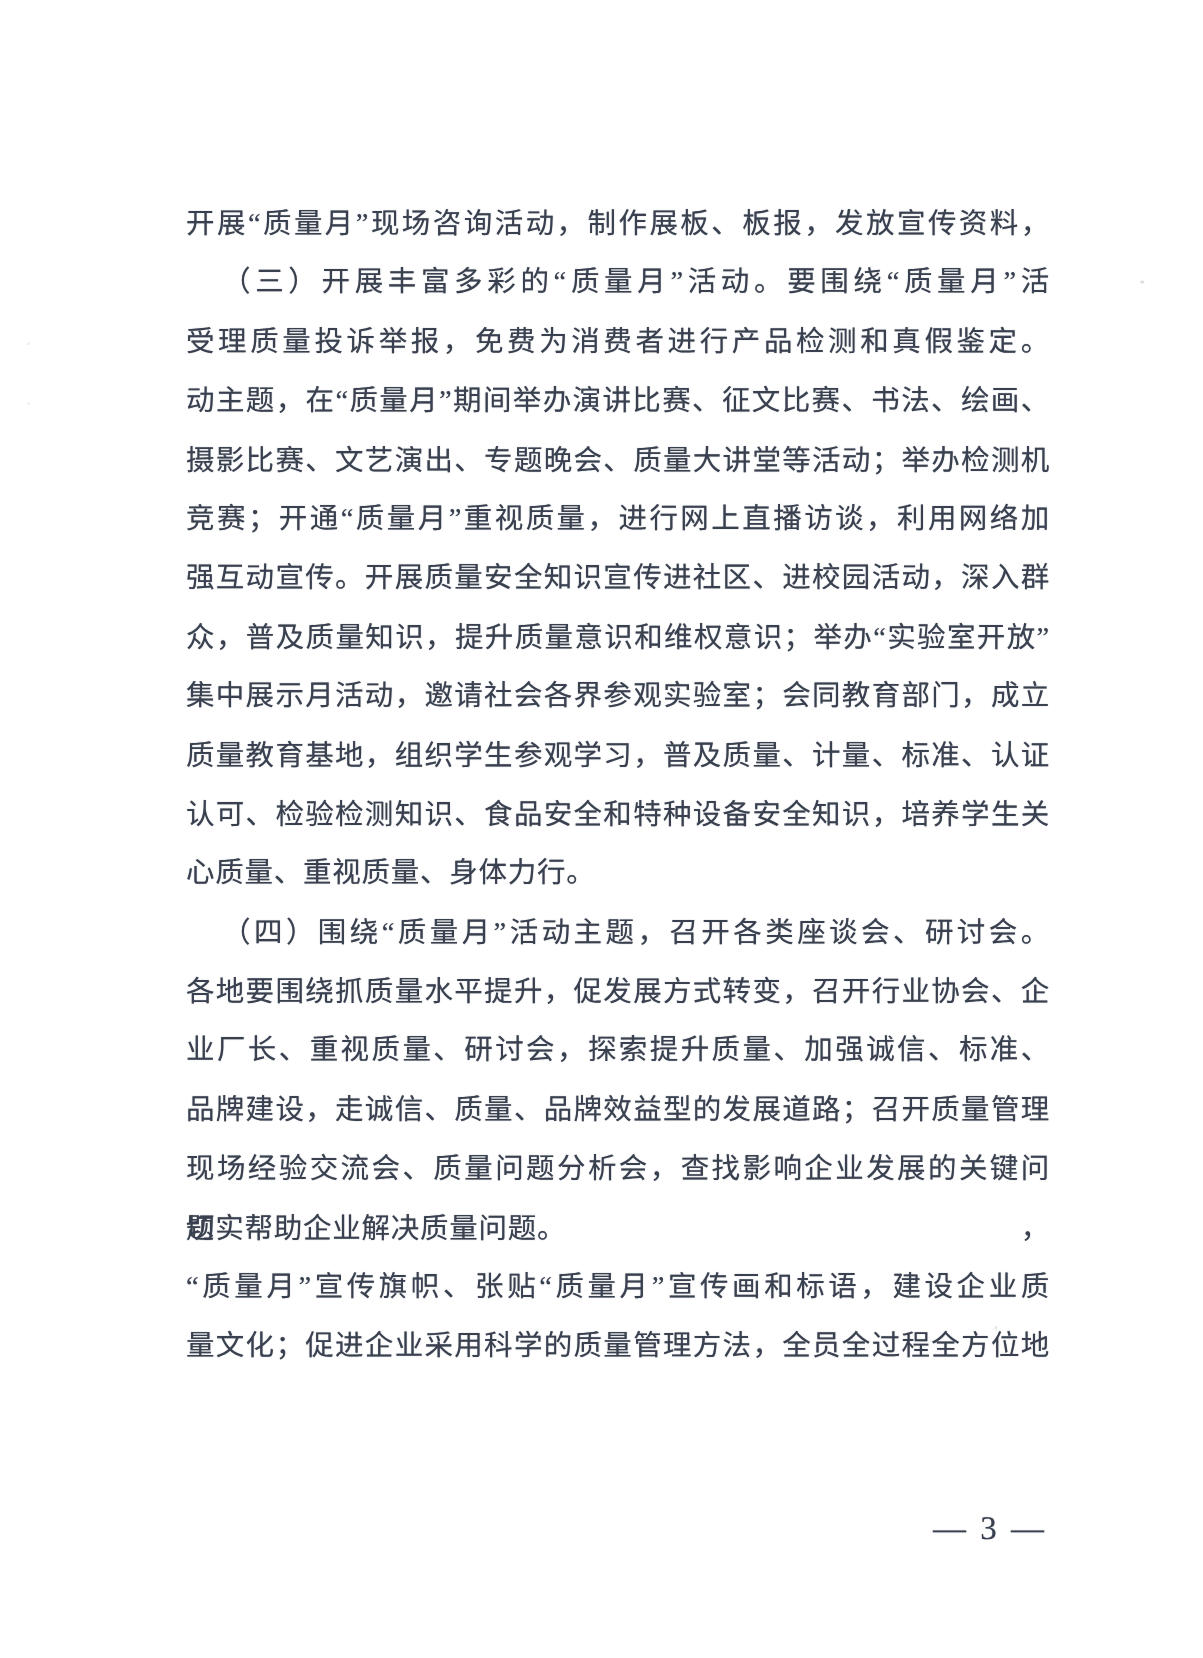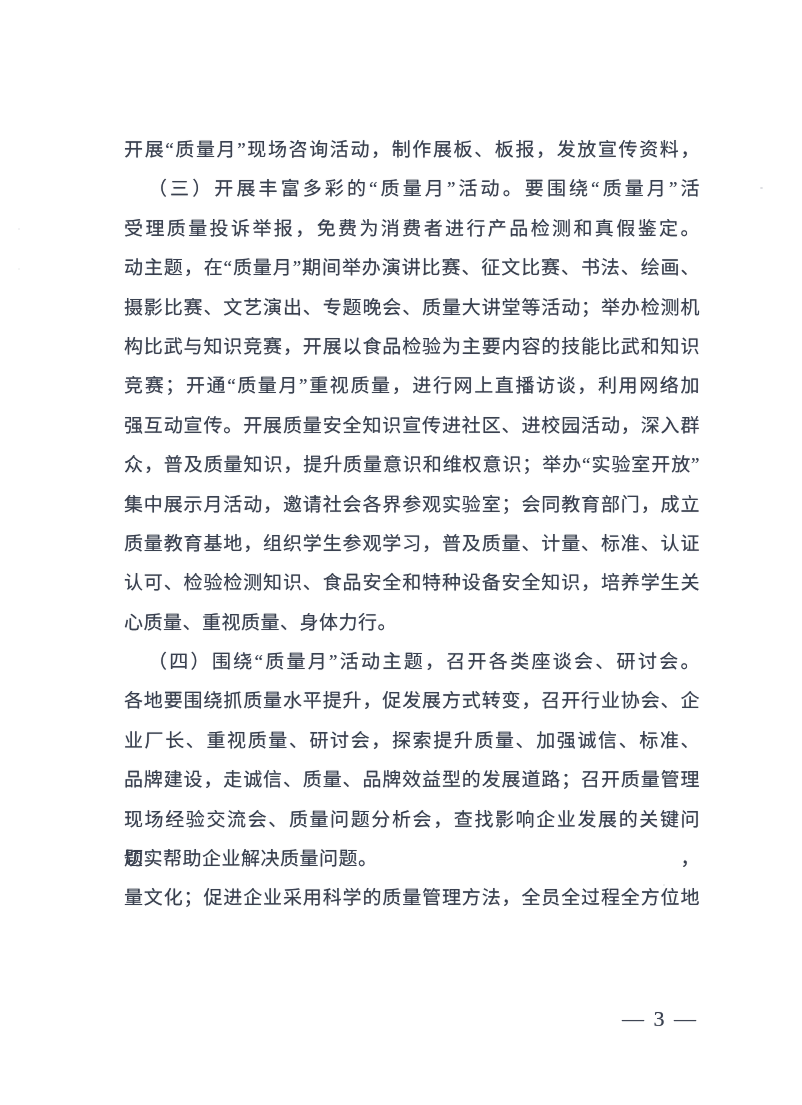--- a/index.html
+++ b/index.html
@@ -70,34 +70,34 @@
 <body>
 
 <div class="page">
 
   <main class="textblock">
     <div class="line">开展“质量月”现场咨询活动，制作展板、板报，发放宣传资料，</div>
     <div class="line indent">（三）开展丰富多彩的“质量月”活动。要围绕“质量月”活</div>
     <div class="line">受理质量投诉举报，免费为消费者进行产品检测和真假鉴定。</div>
     <div class="line">动主题，在“质量月”期间举办演讲比赛、征文比赛、书法、绘画、</div>
     <div class="line">摄影比赛、文艺演出、专题晚会、质量大讲堂等活动；举办检测机</div>
-    <div class="line">构比武与知识竞赛，开展以食品检验为主要内容的技能比武和知识</div>
     <div class="line">竞赛；开通“质量月”重视质量，进行网上直播访谈，利用网络加</div>
     <div class="line">强互动宣传。开展质量安全知识宣传进社区、进校园活动，深入群</div>
     <div class="line">众，普及质量知识，提升质量意识和维权意识；举办“实验室开放”</div>
     <div class="line">集中展示月活动，邀请社会各界参观实验室；会同教育部门，成立</div>
     <div class="line">质量教育基地，组织学生参观学习，普及质量、计量、标准、认证</div>
     <div class="line">认可、检验检测知识、食品安全和特种设备安全知识，培养学生关</div>
     <div class="line short">心质量、重视质量、身体力行。</div>
     <div class="line indent">（四）围绕“质量月”活动主题，召开各类座谈会、研讨会。</div>
     <div class="line">各地要围绕抓质量水平提升，促发展方式转变，召开行业协会、企</div>
     <div class="line">业厂长、重视质量、研讨会，探索提升质量、加强诚信、标准、</div>
     <div class="line">品牌建设，走诚信、质量、品牌效益型的发展道路；召开质量管理</div>
     <div class="line">现场经验交流会、质量问题分析会，查找影响企业发展的关键问题，</div>
     <div class="line short">切实帮助企业解决质量问题。</div>
+    <div class="line">“质量月”宣传旗帜、张贴“质量月”宣传画和标语，建设企业质</div>
     <div class="line">量文化；促进企业采用科学的质量管理方法，全员全过程全方位地</div>
   </main>
 
   <div class="footer">— 3 —</div>
 
   <span class="speck s1"></span>
   <span class="speck s2"></span>
   <span class="speck s3"></span>
   <span class="speck s4"></span>
 

